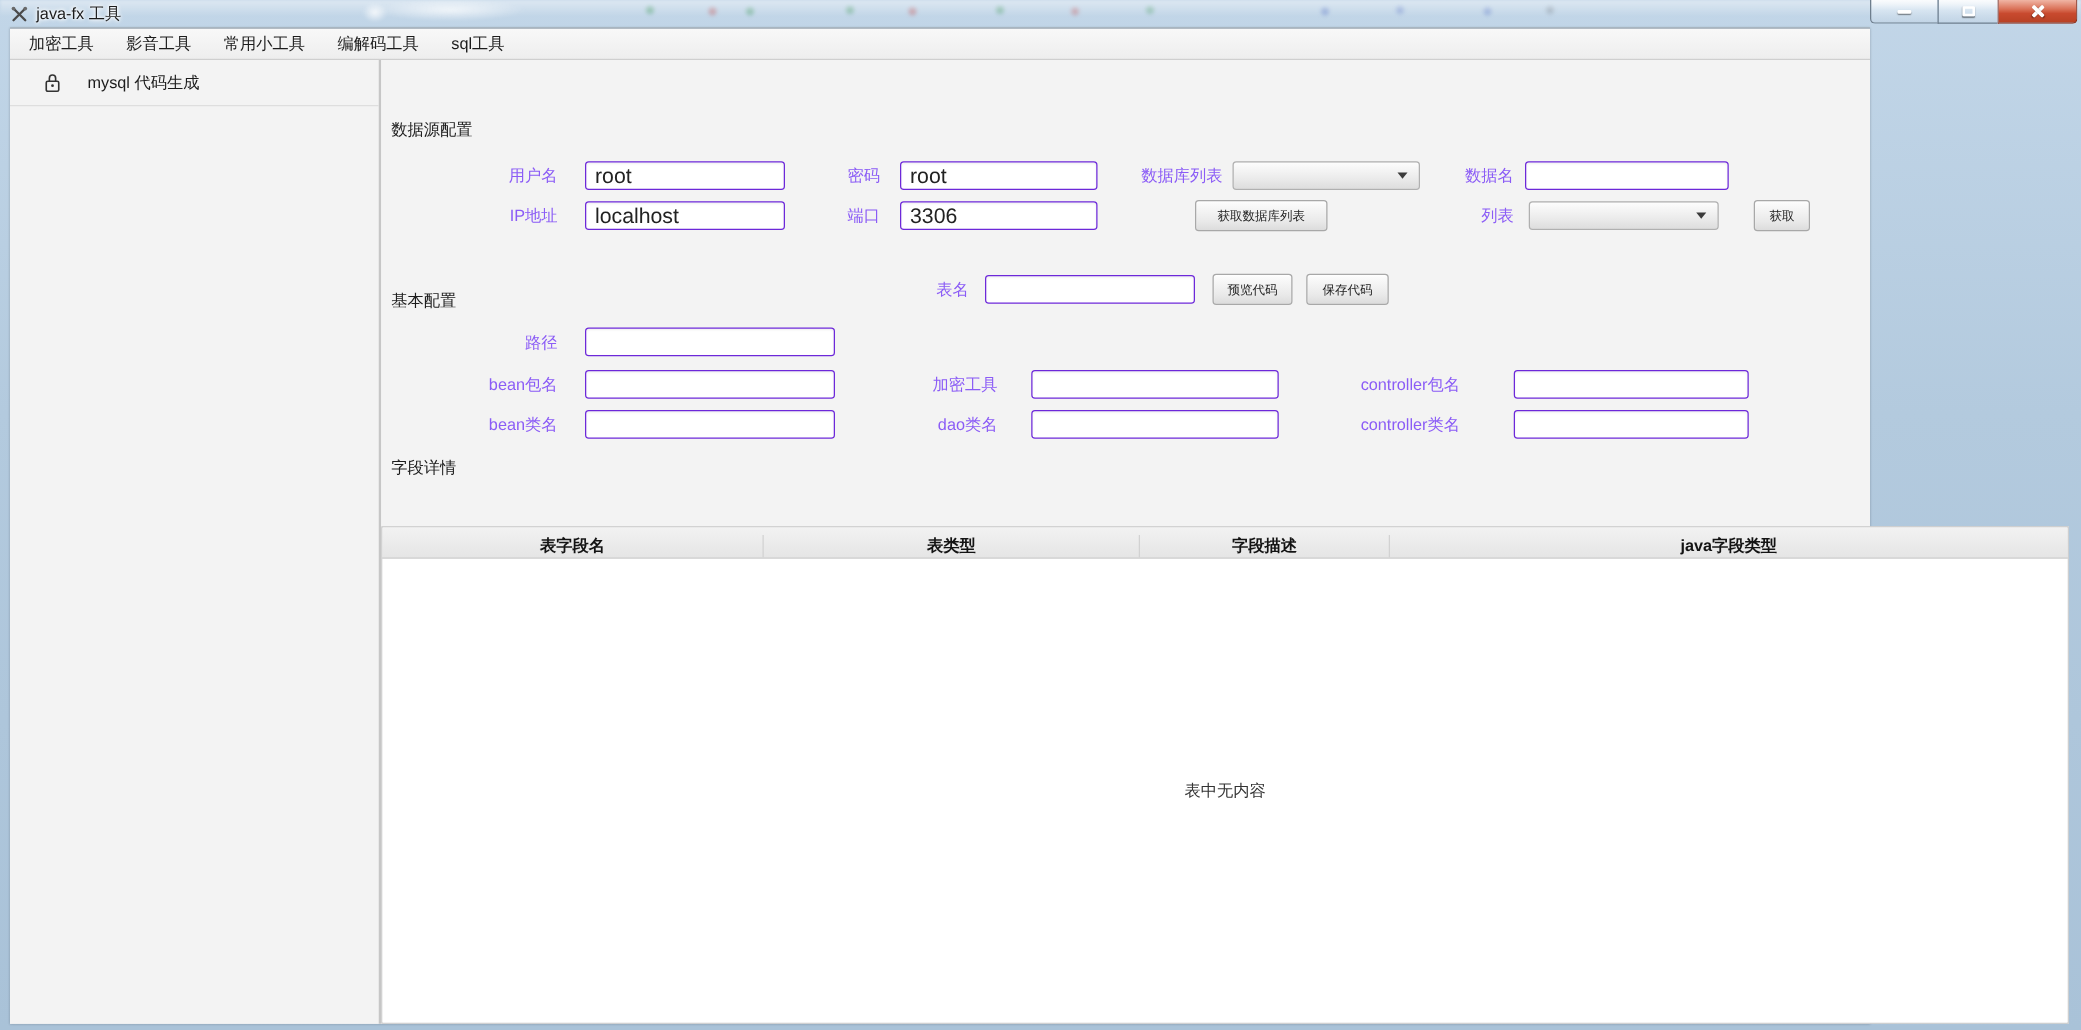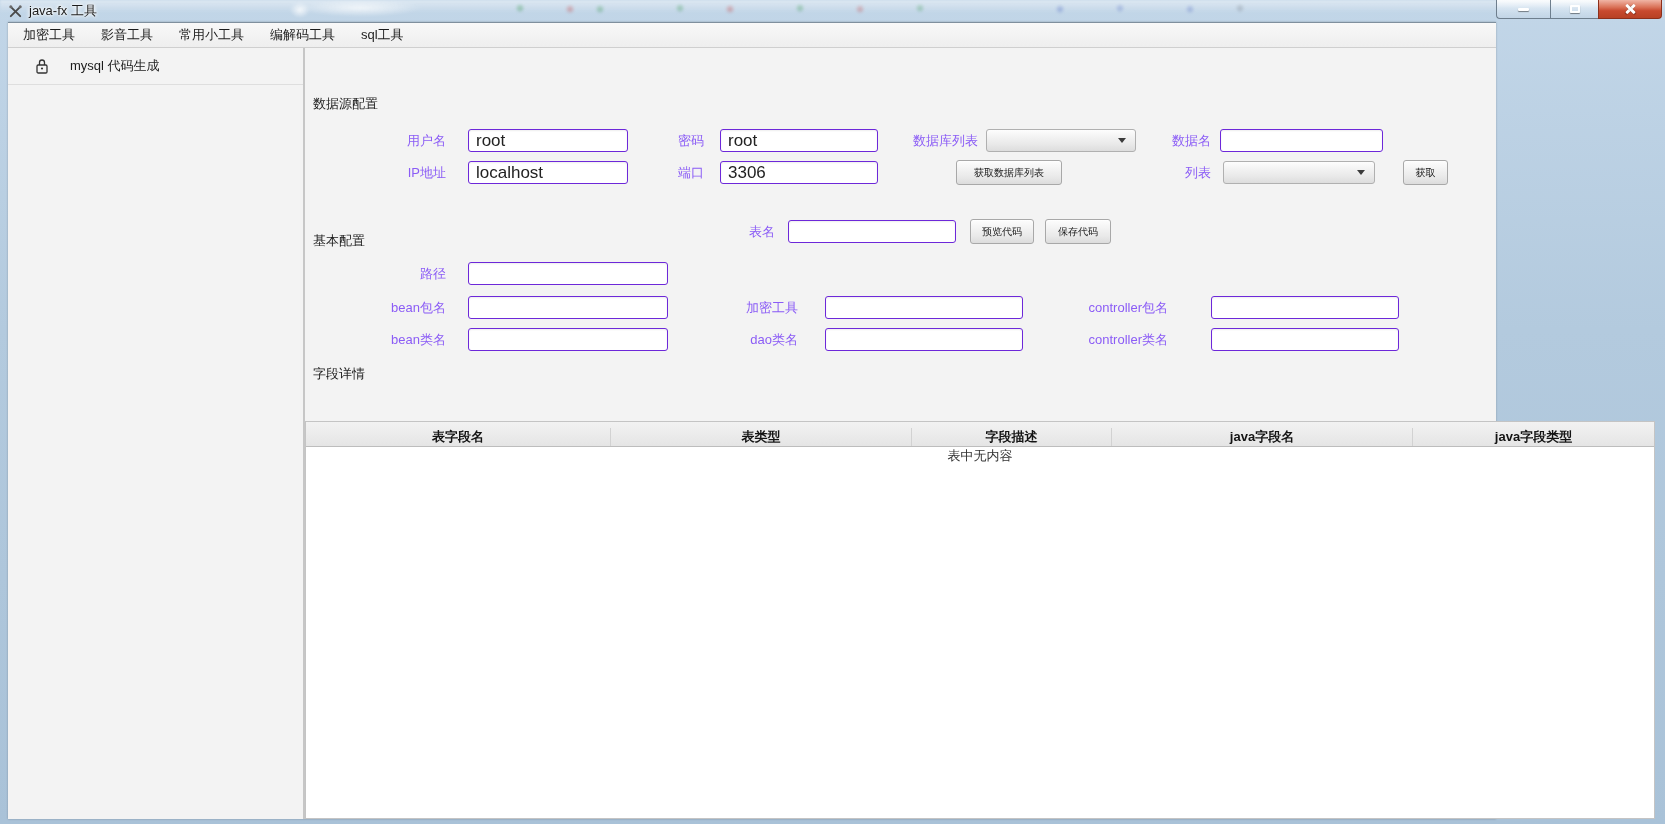--- a/index.html
+++ b/index.html
@@ -86,21 +86,21 @@
 
   
   .table { position:absolute; left:0; top:373px; width:1350px; height:398px;
     border:1px solid #c4c4c4; background:#fff; display:flex; flex-direction:column; }
   .thead { display:flex; height:25px; background:linear-gradient(180deg,#f2f2f2,#e5e5e5);
     border-bottom:1px solid #bdbdbd;align-items:flex-end; }
   .th { display:flex; align-items:center; justify-content:center; font-weight:bold;
     color:#141414; border-right:1px solid #d2d2d2; }
   .th:last-child { border-right:none; }
   .c1{width:305px;} .c2{width:301px;} .c3{width:200px;} .c4{width:301px;} .c5{flex:1;margin-top:12px;}
-  .tbody { flex:1; position:relative; background:#fff; display:flex; align-items:flex-start; justify-content:center; }
+  .tbody { flex:1; position:relative; background:#fff; display:flex; align-items:center; justify-content:center; }
   .placeholder { color:#333; }
 </style>
 </head>
 <body>
 
 <div class="desktop">
 
   <div class="titlebar">
     <span class="app-icon">
       <svg viewBox="0 0 16 16" width="15" height="15">
@@ -201,21 +201,20 @@
         <div class="flabel" style="left:755px; top:280px; width:108px">controller类名</div>
         <input class="tf" style="left: 906px; top: 280px; width: 188px;" value="">
 
         <div class="sec-title" style="left:8px; top:317px">字段详情</div>
 
         <div class="table">
           <div class="thead">
             <div class="th c1">表字段名</div>
             <div class="th c2">表类型</div>
             <div class="th c3">字段描述</div>
-            <div class="th c4">java字段名</div>
             <div class="th c5">java字段类型</div>
           </div>
           <div class="tbody">
             <span class="placeholder">表中无内容</span>
           </div>
         </div>
 
       </div>
     </div>
   </div>

